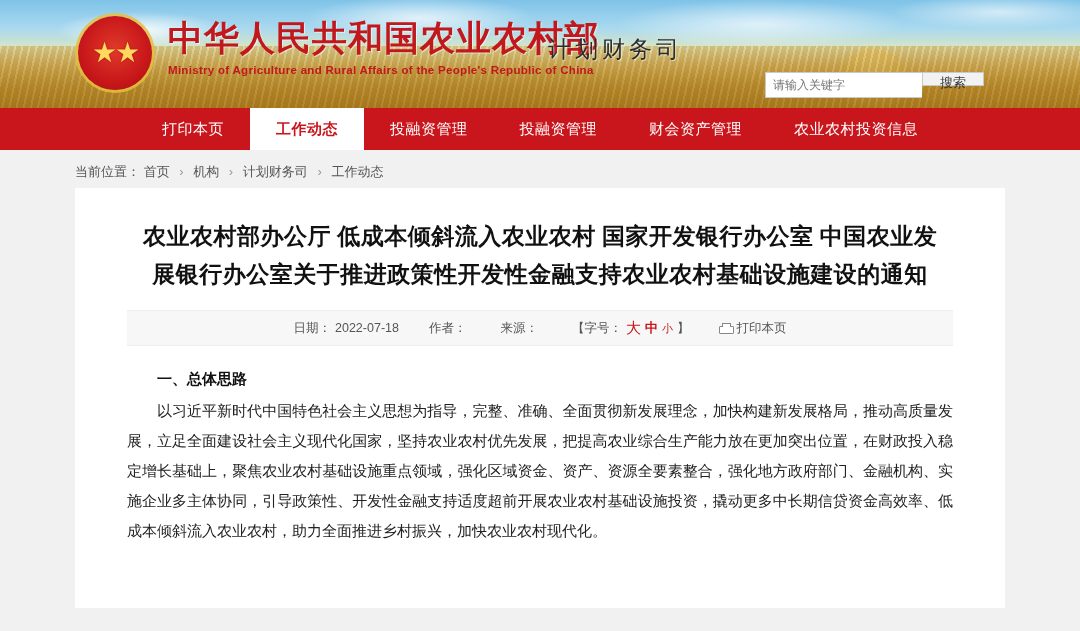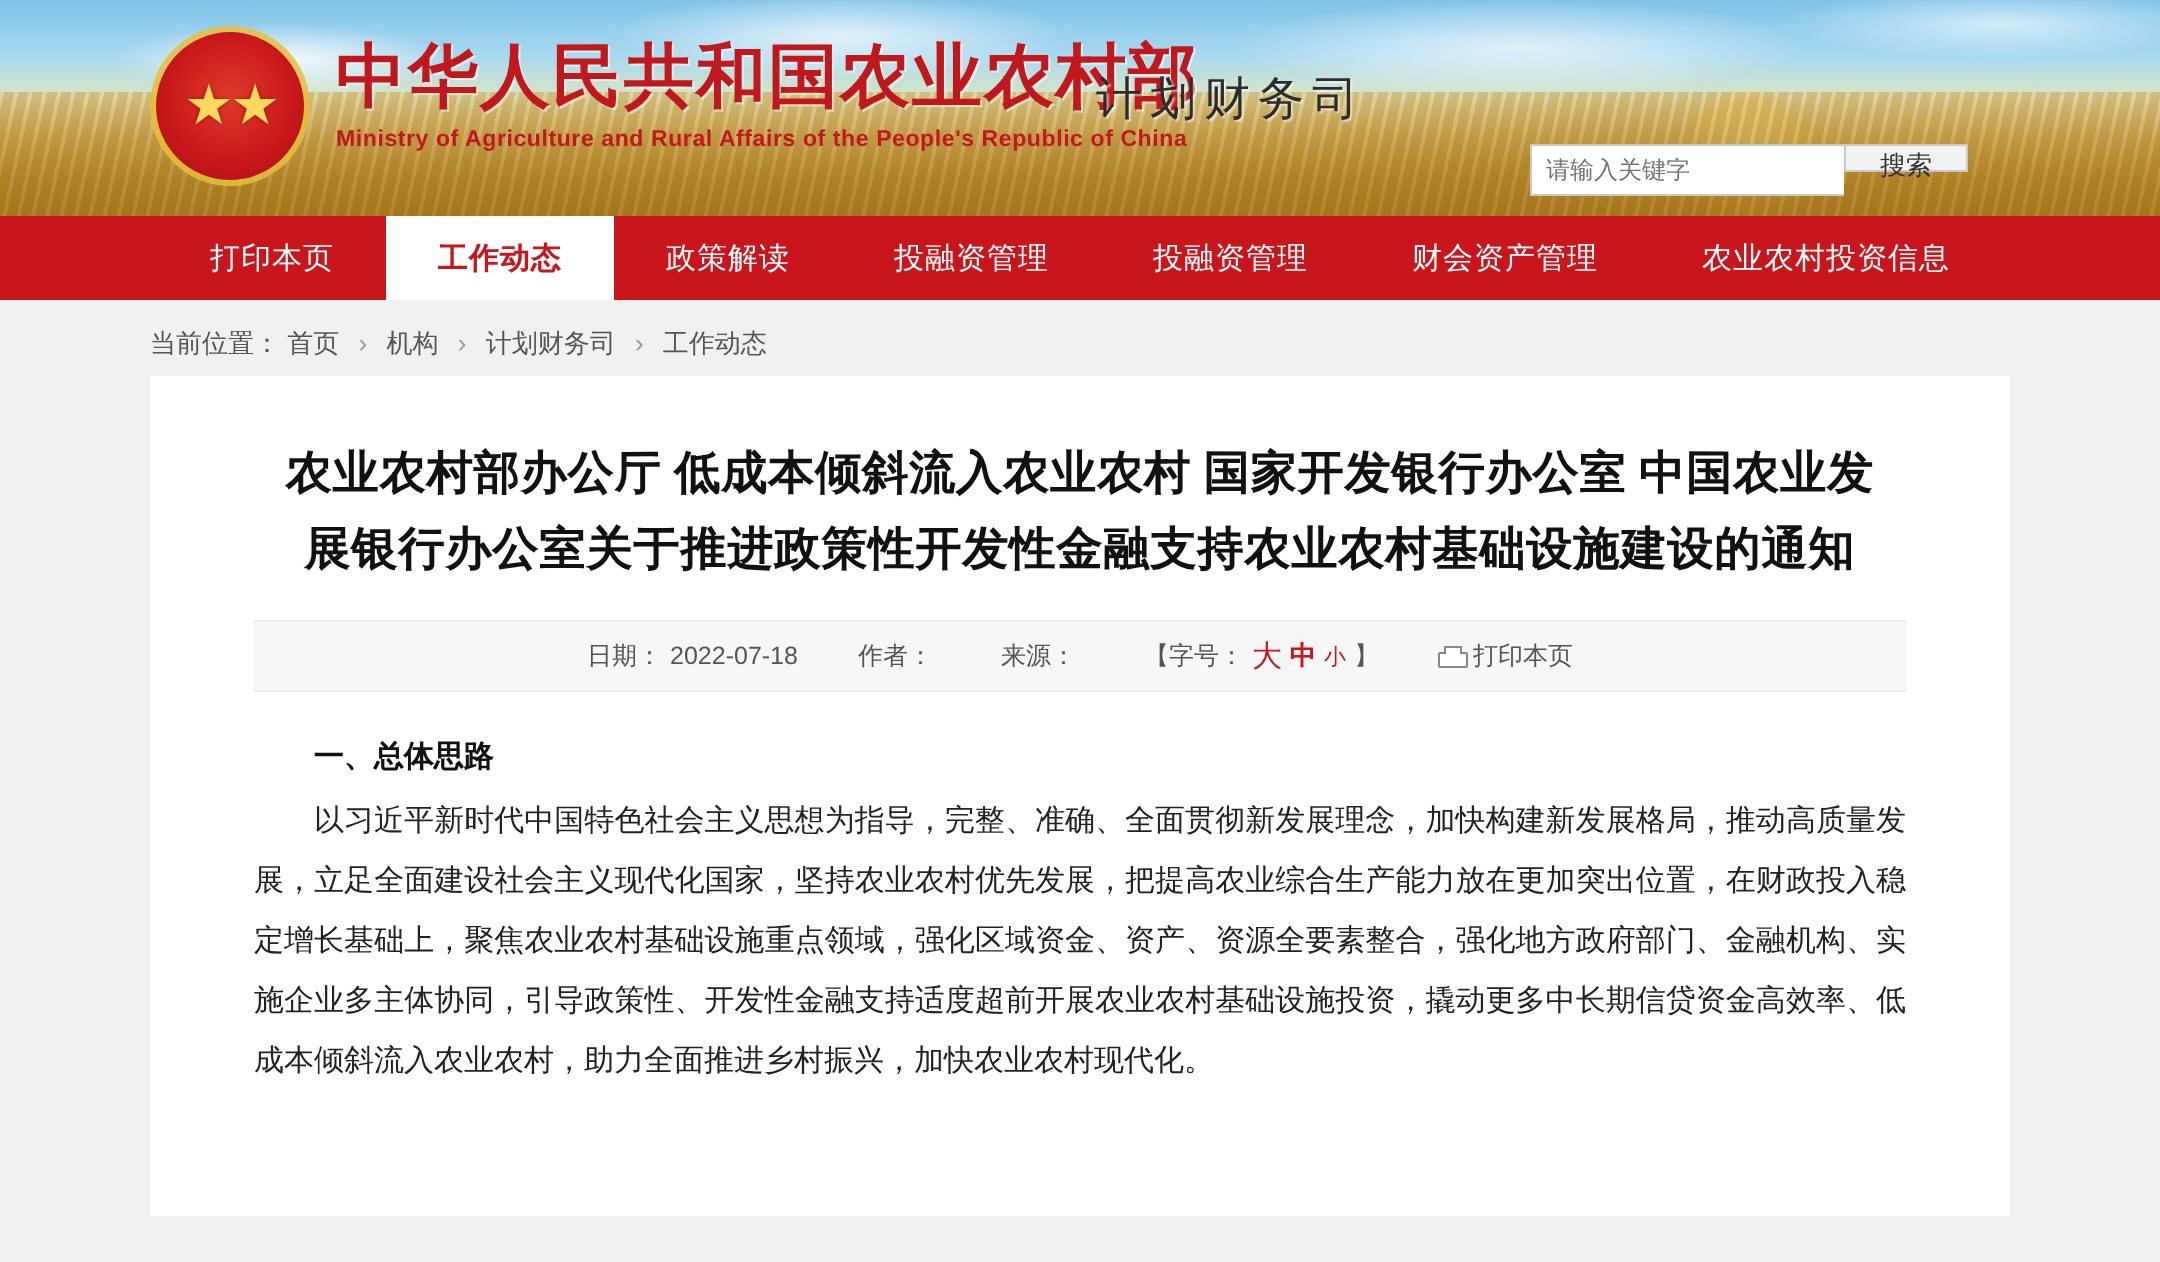--- a/index.html
+++ b/index.html
@@ -170,21 +170,20 @@
 
     <div class="search-box">
       <input class="search-input" type="text" placeholder="请输入关键字" style="">
       <button class="search-btn">搜索</button>
     </div>
   </div>
 
   <div class="nav">
     <div class="nav-item">打印本页</div>
     <div class="nav-item active">工作动态</div>
-    <div class="nav-item">政策解读</div>
     <div class="nav-item">投融资管理</div>
     <div class="nav-item">投融资管理</div>
     <div class="nav-item">财会资产管理</div>
     <div class="nav-item">农业农村投资信息</div>
   </div>
 
   <div class="crumb-wrap">
     <div class="crumb">
       <span>当前位置：</span>
       <a href="#">首页</a>

